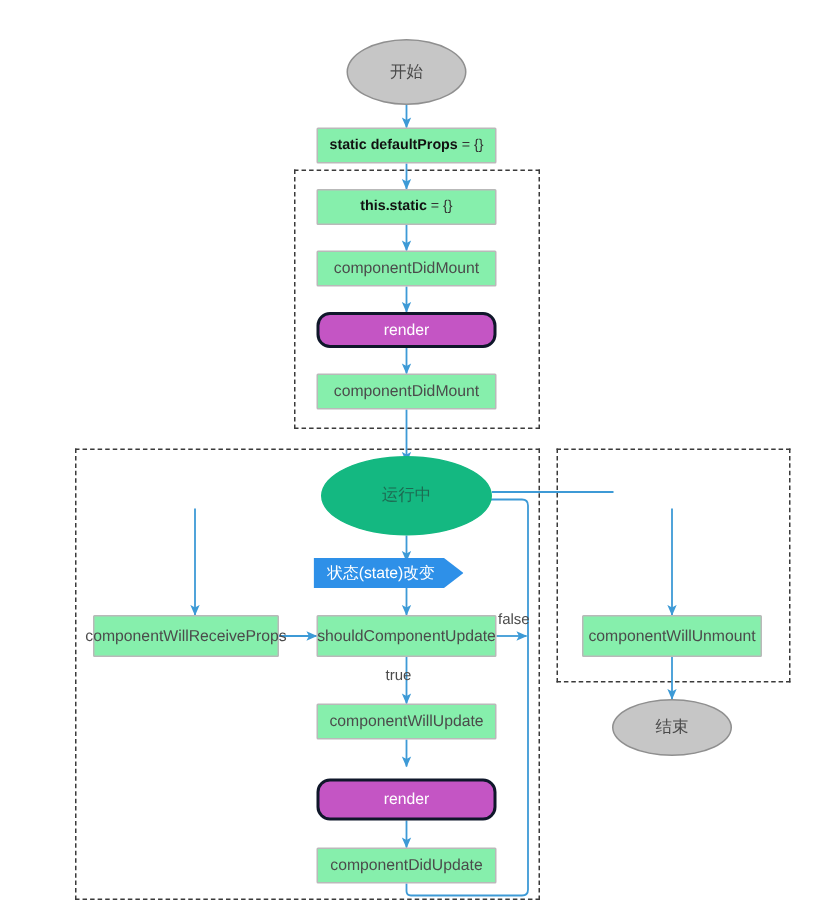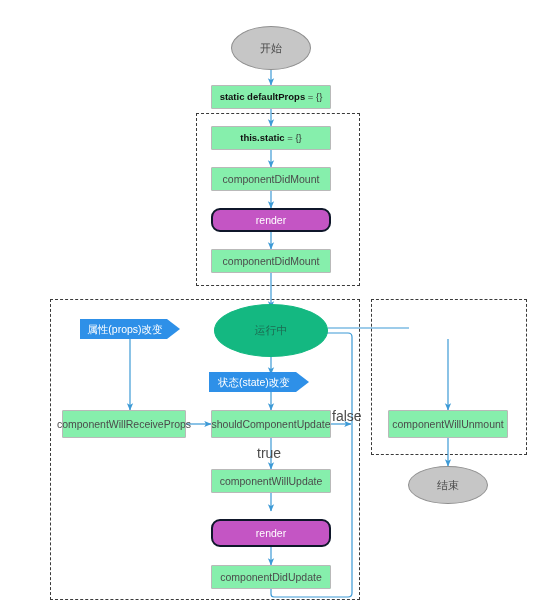--- a/index.html
+++ b/index.html
@@ -95,21 +95,21 @@
   }
   
   .dashed-box {
     position: absolute;
     box-sizing: border-box;
     border: 1px dashed #3a3a3a;
     background: transparent;
   }
   .edge-label {
     position: absolute;
-    font-size: 14px;
+    font-size: 10px;
     color: #4b4b4b;
     background: transparent;
     white-space: nowrap;
   }
 </style>
 </head>
 <body>
 
 <div id="canvas">
 
@@ -190,23 +190,20 @@
   </div>
 
   <div class="node proc" style="left:211px; top:233px; width:120px; height:24px;">
     <span>componentDidMount</span>
   </div>
 
   <div class="node running" style="left:214px; top:288px; width:114px; height:53px;">
     <span>运行中</span>
   </div>
 
-  <div class="node banner right" style="left:80px; top:303px; width:100px; height:20px;">
-    <span>属性(props)改变</span>
-  </div>
 
   <div class="node banner right" style="left:209px; top:356px; width:100px; height:20px;">
     <span>状态(state)改变</span>
   </div>
 
 
   <div class="node proc" style="left:62px; top:394px; width:124px; height:28px;text-align:center;">
     <span>componentWillReceiveProps</span>
   </div>
 

